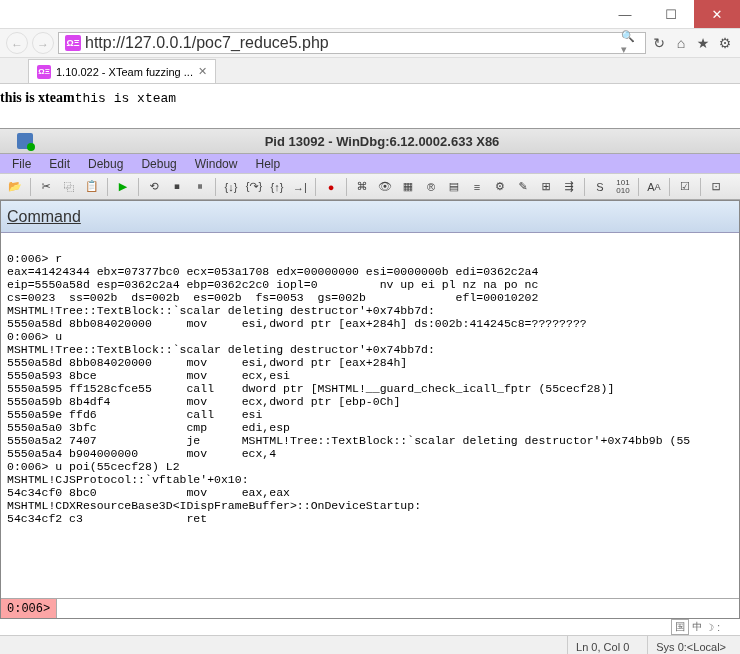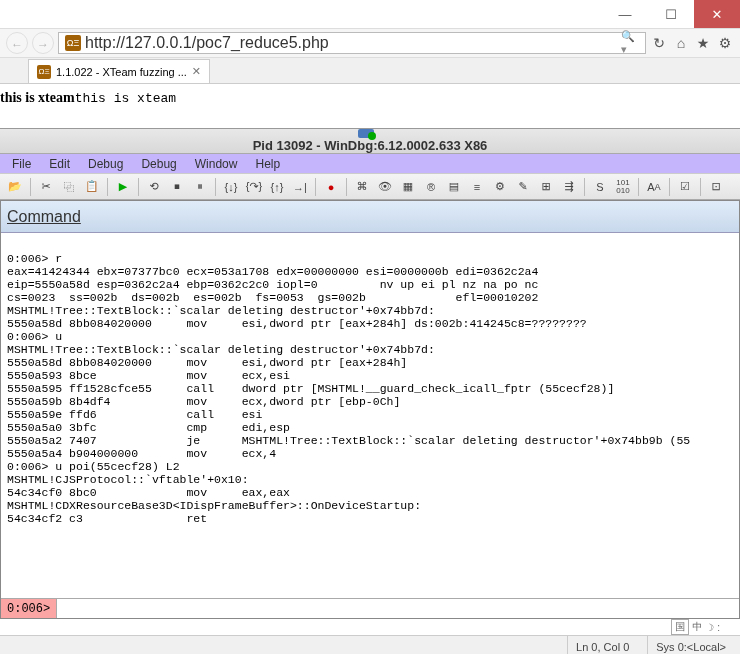--- a/index.html
+++ b/index.html
@@ -6,36 +6,36 @@
   body { font-family: "Segoe UI", Tahoma, sans-serif; font-size: 12px; background: #fff; width: 740px; height: 654px; overflow: hidden; }
   
   
   .browser-titlebar { height: 28px; background: #fff; display: flex; justify-content: flex-end; align-items: stretch; border-bottom: 0px; }
   .win-btn { width: 46px; display: flex; align-items: center; justify-content: center; color: #555; font-size: 13px; }
   .win-btn.close { background: #c75050; color: #fff; }
   
   .browser-toolbar { height: 30px; background: #f5f5f5; border-top: 1px solid #ddd; border-bottom: 1px solid #ddd; display: flex; align-items: center; padding: 0 6px; gap: 4px; }
   .nav-btn { width: 22px; height: 22px; border: 1px solid #d0d0d0; border-radius: 50%; display: flex; align-items: center; justify-content: center; color: #888; font-size: 12px; background: #f8f8f8; }
   .nav-btn.disabled { opacity: 0.6; }
-  .xampp-icon { width: 16px; height: 16px; background: #a16207; border-radius: 2px; display: flex; align-items: center; justify-content: center; color: #fff; font-size: 9px; font-weight: normal; }
+  .xampp-icon { width: 16px; height: 16px; background: #d946ef; border-radius: 2px; display: flex; align-items: center; justify-content: center; color: #fff; font-size: 9px; font-weight: bold; }
   .url-bar { flex: 1; height: 22px; border: 1px solid #bbb; background: #fff; padding: 0 6px; display: flex; align-items: center; gap: 4px; }
   .url-text { flex: 1; font-size: 16px; color: #333; }
   .tb-icon { width: 18px; height: 18px; display: flex; align-items: center; justify-content: center; color: #555; font-size: 14px; }
   
   .tab-strip { height: 26px; background: #f0f0f0; display: flex; align-items: flex-end; padding-left: 28px; border-bottom: 1px solid #ccc; }
   .tab { height: 24px; background: #fff; border: 1px solid #ccc; border-bottom: none; padding: 0 8px; display: flex; align-items: center; gap: 5px; font-size: 11px; max-width: 190px; }
   .tab .xampp-icon { width: 14px; height: 14px; font-size: 8px; }
   .tab-close { color: #777; font-size: 11px; }
   
   .page-content { height: 44px; background: #fff; padding: 6px 0; font-family: "Times New Roman", serif; font-size: 14px; }
   .page-content .bold { font-weight: bold; }
   .page-content .mono { font-family: "Courier New", monospace; font-size: 13px; }
   
   
-  .windbg-titlebar { height: 26px; background: linear-gradient(#e8e8e8, #d8d8d8); display: flex; align-items: center; padding: 0 17px; border-top: 1px solid #999; border-bottom: 1px solid #aaa; flex-direction: column; }
+  .windbg-titlebar { height: 26px; background: linear-gradient(#e8e8e8, #d8d8d8); display: flex; align-items: center; padding: 0 17px; border-top: 1px solid #999; border-bottom: 1px solid #aaa; }
   .windbg-icon { width: 16px; height: 16px; background: #4a7abc; border-radius: 2px; margin-right: 8px; position: relative; }
   .windbg-icon::after { content: ""; position: absolute; bottom: -2px; right: -2px; width: 8px; height: 8px; background: #0a0; border-radius: 50%; }
   .windbg-title { flex: 1; text-align: center; font-size: 13px; color: #333; font-weight: 600; }
   
   .menu-bar { height: 20px; background: #c4b5fd; display: flex; align-items: center; padding: 0 4px; gap: 2px; font-size: 12px; border-bottom: 1px solid #ccc; }
   .menu-item { padding: 2px 8px; color: #333; }
   
   .toolbar { height: 26px; background: linear-gradient(#f4f4f4, #e4e4e4); border-bottom: 1px solid #aaa; display: flex; align-items: center; padding: 0 4px; gap: 1px; }
   .tb-btn { width: 22px; height: 20px; display: flex; align-items: center; justify-content: center; border: 1px solid transparent; font-size: 11px; color: #444; }
   .tb-sep { width: 1px; height: 18px; background: #bbb; margin: 0 3px; }
@@ -72,21 +72,21 @@
   </div>
   <div class="tb-icon">↻</div>
   <div class="tb-icon">⌂</div>
   <div class="tb-icon">★</div>
   <div class="tb-icon">⚙</div>
 </div>
 
 <div class="tab-strip">
   <div class="tab">
     <div class="xampp-icon">ΩΞ</div>
-    <span>1.1.022 - XTeam fuzzing ...</span>
+    <span>1.10.022 - XTeam fuzzing ...</span>
     <span class="tab-close">✕</span>
   </div>
 </div>
 
 <div class="page-content">
   <span class="bold">this is xteam</span><span class="mono">this is xteam</span>
 </div>
 
 <div class="windbg-titlebar">
   <div class="windbg-icon"></div>

